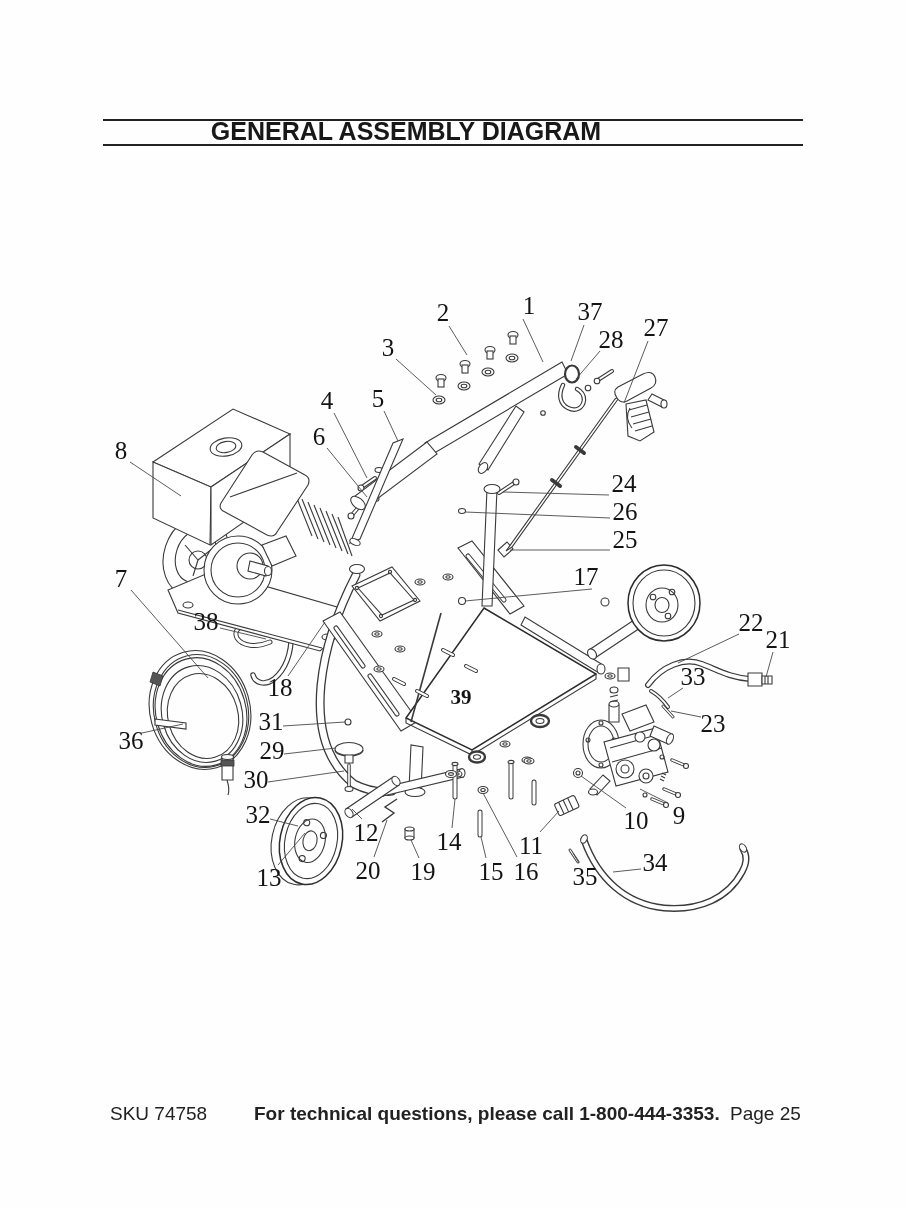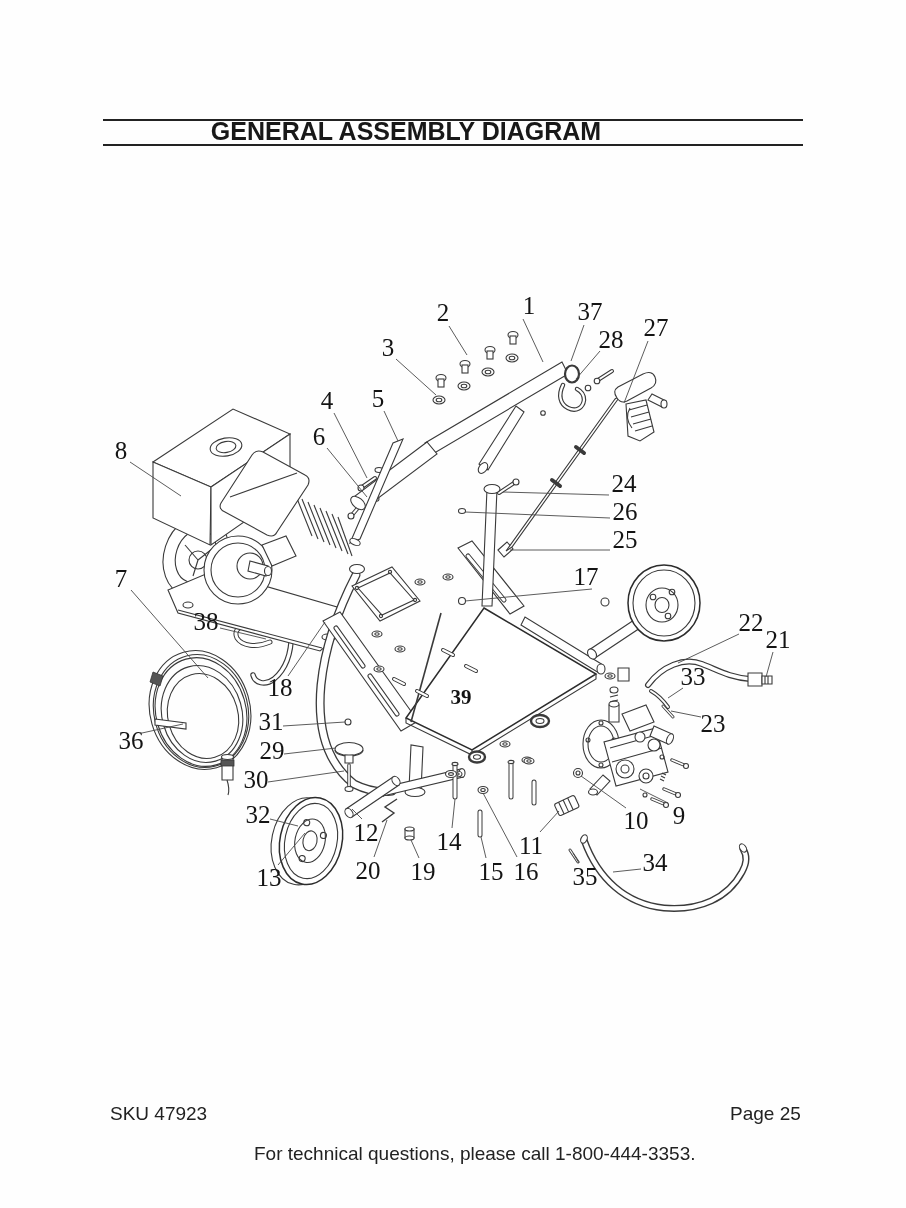--- a/index.html
+++ b/index.html
@@ -3,21 +3,21 @@
 <meta charset="utf-8">
 <style>
   html,body{margin:0;padding:0;background:#e8e8e8;}
   .page{position:relative;width:906px;height:1208px;background:#fefefe;margin:0 auto;overflow:hidden;
         font-family:"Liberation Sans",sans-serif;color:#1a1a1a;}
   .rule{position:absolute;left:103px;width:700px;height:2px;background:#222;}
   .page-title{position:absolute;left:0;top:117px;width:812px;text-align:center;
         font-size:25px;font-weight:bold;letter-spacing:0px;color:#181818;}
   .footer{position:absolute;top:1103px;left:0;width:906px;font-size:19px;color:#222;}
   .footer .sku{position:absolute;left:110px;top:0;}
-  .footer .note{position:absolute;left:254px;top:0;font-weight:normal;margin-top:40px;}
+  .footer .note{position:absolute;left:254px;top:0;font-weight:bold;}
   .footer .pageno{position:absolute;left:730px;top:0;}
   svg.diagram{position:absolute;left:0;top:0;}
   
   .ln{fill:none;stroke:#3a3a3a;stroke-width:1.1;}
   .fw{fill:#fff;stroke:#3a3a3a;stroke-width:1.1;}
   .fwb{fill:#fff;stroke:#2c2c2c;stroke-width:1.5;}
   .to{fill:none;stroke:#3a3a3a;stroke-linecap:round;}
   .ti{fill:none;stroke:#fff;stroke-linecap:round;}
   .dk{fill:#555;stroke:#333;stroke-width:0.8;}
   .leader{fill:none;stroke:#4a4a4a;stroke-width:0.9;}
@@ -521,17 +521,17 @@
           <polyline points="220,628 266,639" class="leader"></polyline>
           <text x="206" y="621" class="callout-num">38</text>
         </g>
         <g>
           <text x="461" y="697" class="callout-num bold">39</text>
         </g>
       </g>
   </svg>
 
   <div class="footer">
-    <span class="sku">SKU 47923</span>
+    <span class="sku">SKU 74758</span>
     <span class="note">For technical questions, please call 1-800-444-3353.</span>
     <span class="pageno">Page 25</span>
   </div>
 </div>
 
 </body></html>

